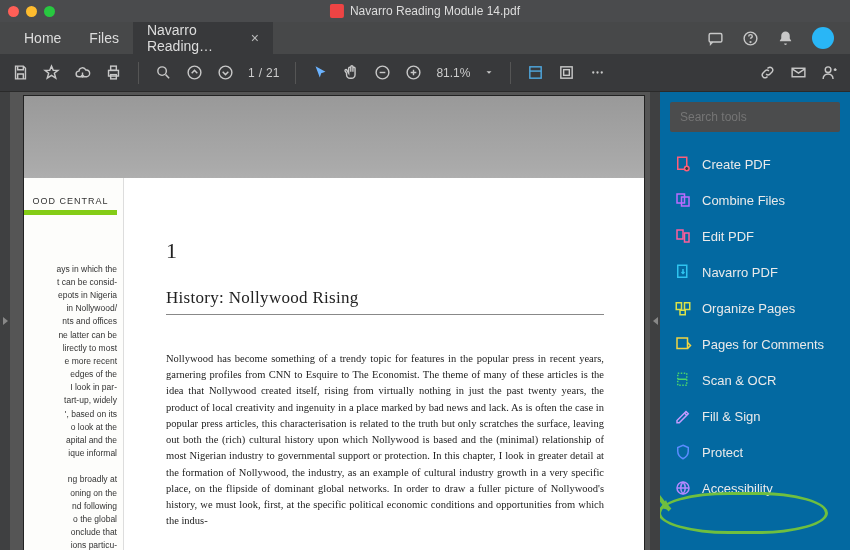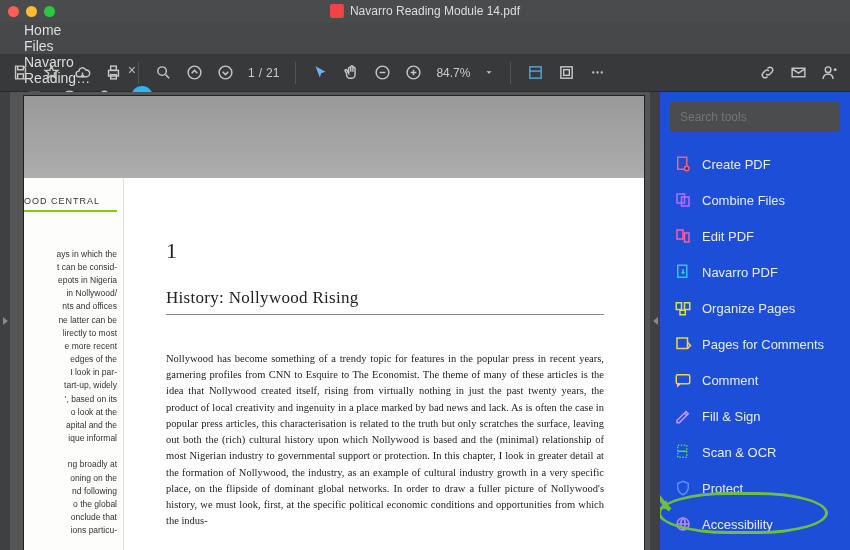--- a/index.html
+++ b/index.html
@@ -3,50 +3,50 @@
 <meta charset="utf-8">
 <style>
   * { margin: 0; padding: 0; box-sizing: border-box; font-family: -apple-system, BlinkMacSystemFont, "Segoe UI", sans-serif; }
   body { width: 850px; height: 550px; background: #38393b; color: #e8e8e8; overflow: hidden; position: relative; }
   .title-bar { height: 22px; background: #4a4b4d; display: flex; align-items: center; padding: 0 8px; position: relative; }
   .traffic { display: flex; gap: 7px; }
   .tl { width: 11px; height: 11px; border-radius: 50%; }
   .tl.r { background: #ff5f57; } .tl.y { background: #febc2e; } .tl.g { background: #28c840; }
   .title-center { position: absolute; left: 50%; transform: translateX(-50%); display: flex; align-items: center; gap: 6px; font-size: 12px; color: #ddd; }
   .pdf-badge { width: 14px; height: 14px; background: #e44; border-radius: 2px; }
-  .tab-row { height: 32px; background: #474849; display: flex; align-items: stretch; padding-left: 10px; flex-direction: column; }
+  .tab-row { height: 32px; background: #474849; display: flex; align-items: stretch; padding-left: 10px; }
   .tab-row .tab { padding: 0 14px; display: flex; align-items: center; font-size: 14px; color: #ddd; cursor: pointer; }
   .tab-row .tab.doc { background: #38393b; max-width: 140px; gap: 10px; }
   .tab-row .flex { flex: 1; }
   .tab-row .right-icons { display: flex; align-items: center; gap: 18px; padding: 0 16px; }
   .icon { width: 17px; height: 17px; display: inline-flex; align-items: center; justify-content: center; color: #c8c8c8; }
   .icon svg { width: 100%; height: 100%; }
   .avatar { width: 22px; height: 22px; border-radius: 50%; background: #29b6f6; }
   .toolbar { height: 38px; background: #38393b; border-bottom: 1px solid #2a2a2a; display: flex; align-items: center; padding: 0 12px; gap: 14px; }
   .toolbar .sep { width: 1px; height: 22px; background: #555; margin: 0 2px; }
   .toolbar .pg { font-size: 12px; color: #ccc; display: flex; gap: 4px; }
   .toolbar .zoom { font-size: 12px; color: #ccc; }
   .toolbar .flex { flex: 1; }
   .content { display: flex; height: calc(100% - 92px); }
   .doc-area { flex: 1; background: #555; position: relative; display: flex; justify-content: flex-start; padding: 4px 4px 0 14px; }
   .page-wrap { background: #fff; width: 620px; height: 100%; position: relative; box-shadow: 0 0 0 1px #222; }
   .paper-top { position:absolute; top:0; left:0; right:0; height:26%; background: linear-gradient(180deg,#999 0%,#aaa 60%,#bdbdbd 100%); }
   .book-spread { position: absolute; top: 18%; left: 0; right: 0; bottom: 0; display: flex; }
   .page-left { width: 100px; background: #fdfdfb; border-right: 1px solid #ddd; padding: 18px 6px 6px 0; overflow: hidden; }
-  .page-left .hd { font-size: 9px; letter-spacing: 1px; color: #333; padding-bottom: 4px; border-bottom: 2px solid #84cc16; margin-bottom: 36px; text-align: left; }
+  .page-left .hd { font-size: 9px; letter-spacing: 1px; color: #333; padding-bottom: 4px; border-bottom: 5px solid #84cc16; margin-bottom: 48px; text-align: center; }
   .page-left .frag { font-size: 8.5px; color: #333; line-height: 1.55; text-align: right; }
   .page-right { flex: 1; background: #fff; padding: 60px 40px 0 42px; color: #222; }
   .page-right .ch { font-size: 22px; font-weight: 300; margin-bottom: 24px; font-family: Georgia, serif; }
   .page-right .ch-title { font-size: 17px; font-weight: 400; font-family: Georgia, serif; border-bottom: 1px solid #888; padding-bottom: 6px; margin-bottom: 36px; letter-spacing: .3px; }
   .page-right .body { font-size: 10.5px; line-height: 1.55; font-family: Liberation Serif, serif; text-align: justify; color: #222; }
   .left-rail { width: 10px; background: #3f4041; display:flex; align-items:center; justify-content:center; }
   .rail-tri { width:0;height:0;border-top:4px solid transparent;border-bottom:4px solid transparent;border-left:5px solid #888;}
   .right-rail { width: 10px; background: #3f4041; display:flex; align-items:center; justify-content:center;}
   .right-rail .rail-tri { border-left:none; border-right:5px solid #888;}
-  .tools-panel { width: 190px; background: #1d4ed8; padding: 10px 10px; overflow-y:auto; }
+  .tools-panel { width: 190px; background: #0369a1; padding: 10px 10px; overflow-y:auto; }
   .search-tools { width: 100%; background: #4b4c4d; border: none; color: #ccc; font-size: 12px; padding: 8px 10px; border-radius: 2px; margin-bottom: 14px; }
   .tool-item { display: flex; align-items: center; gap: 10px; padding: 9px 4px; font-size: 13px; color: #eaeaea; cursor: pointer; border-radius: 3px; position: relative; }
   .tool-item .ti { width: 18px; height: 18px; display:flex; align-items:center; justify-content:center; }
   .highlight-ring { position:absolute; border:3px solid #6fbf3f; border-radius: 50%/60%; width: 170px; height: 42px; left: -12px; top: 346px; pointer-events:none; }
   .arrow-annot { position:absolute; left:-28px; top:326px; pointer-events:none; }
   .close-x { font-size: 14px; color: #bbb; }
 </style>
 </head>
 <body>
 
@@ -158,21 +158,21 @@
         <circle cx="12" cy="12" r="9"></circle>
         <path d="M8 12h8"></path>
       </svg>
     </span>
   <span class="icon">
       <svg viewBox="0 0 24 24" fill="none" stroke="currentColor" stroke-width="2">
         <circle cx="12" cy="12" r="9"></circle>
         <path d="M8 12h8M12 8v8"></path>
       </svg>
     </span>
-  <span class="zoom">84.7%</span>
+  <span class="zoom">81.1%</span>
   <span class="icon" style="width:10px">
       <svg viewBox="0 0 24 24" fill="currentColor">
         <path d="M6 9l6 6 6-6z"></path>
       </svg>
     </span>
   <span class="sep"></span>
   <span class="icon" style="color:#4fa8e0">
       <svg viewBox="0 0 24 24" fill="none" stroke="currentColor" stroke-width="2">
         <rect x="4" y="4" width="16" height="16"></rect>
         <path d="M4 10h16"></path>
@@ -308,45 +308,36 @@
         <div class="tool-item">
           <span class="ti" style="color:#f2d541">
             <svg viewBox="0 0 24 24" fill="none" stroke="currentColor" stroke-width="2">
               <rect x="4" y="4" width="14" height="14"></rect>
               <path d="M18 10l4 4-4 4"></path>
             </svg>
           </span>
           <span>Pages for Comments</span>
         </div>
         <div class="tool-item">
-          <span class="ti" style="color:#f2d541">
-            <svg viewBox="0 0 24 24" fill="none" stroke="currentColor" stroke-width="2">
-              <rect x="3" y="5" width="18" height="12" rx="2"></rect>
-              <path d="M8 17l-3 3v-3"></path>
-            </svg>
-          </span>
-          <span>Comment</span>
+          <span class="ti" style="color:#4ad46b">
+            <svg viewBox="0 0 24 24" fill="none" stroke="currentColor" stroke-width="2">
+              <rect x="5" y="3" width="12" height="16" stroke-dasharray="2 2"></rect>
+              <path d="M5 11h12"></path>
+            </svg>
+          </span>
+          <span>Scan &amp; OCR</span>
         </div>
         <div class="tool-item">
           <span class="ti" style="color:#c49bff">
             <svg viewBox="0 0 24 24" fill="none" stroke="currentColor" stroke-width="2">
               <path d="M4 18l12-12 3 3L7 21H4z"></path>
               <path d="M14 8l3 3"></path>
             </svg>
           </span>
           <span>Fill &amp; Sign</span>
-        </div>
-        <div class="tool-item">
-          <span class="ti" style="color:#4ad46b">
-            <svg viewBox="0 0 24 24" fill="none" stroke="currentColor" stroke-width="2">
-              <rect x="5" y="3" width="12" height="16" stroke-dasharray="2 2"></rect>
-              <path d="M5 11h12"></path>
-            </svg>
-          </span>
-          <span>Scan &amp; OCR</span>
         </div>
         <div class="tool-item">
           <span class="ti" style="color:#5a8cff">
             <svg viewBox="0 0 24 24" fill="none" stroke="currentColor" stroke-width="2">
               <path d="M12 3l7 3v5c0 5-3 8-7 10-4-2-7-5-7-10V6z"></path>
             </svg>
           </span>
           <span>Protect</span>
         </div>
         <div class="tool-item">

